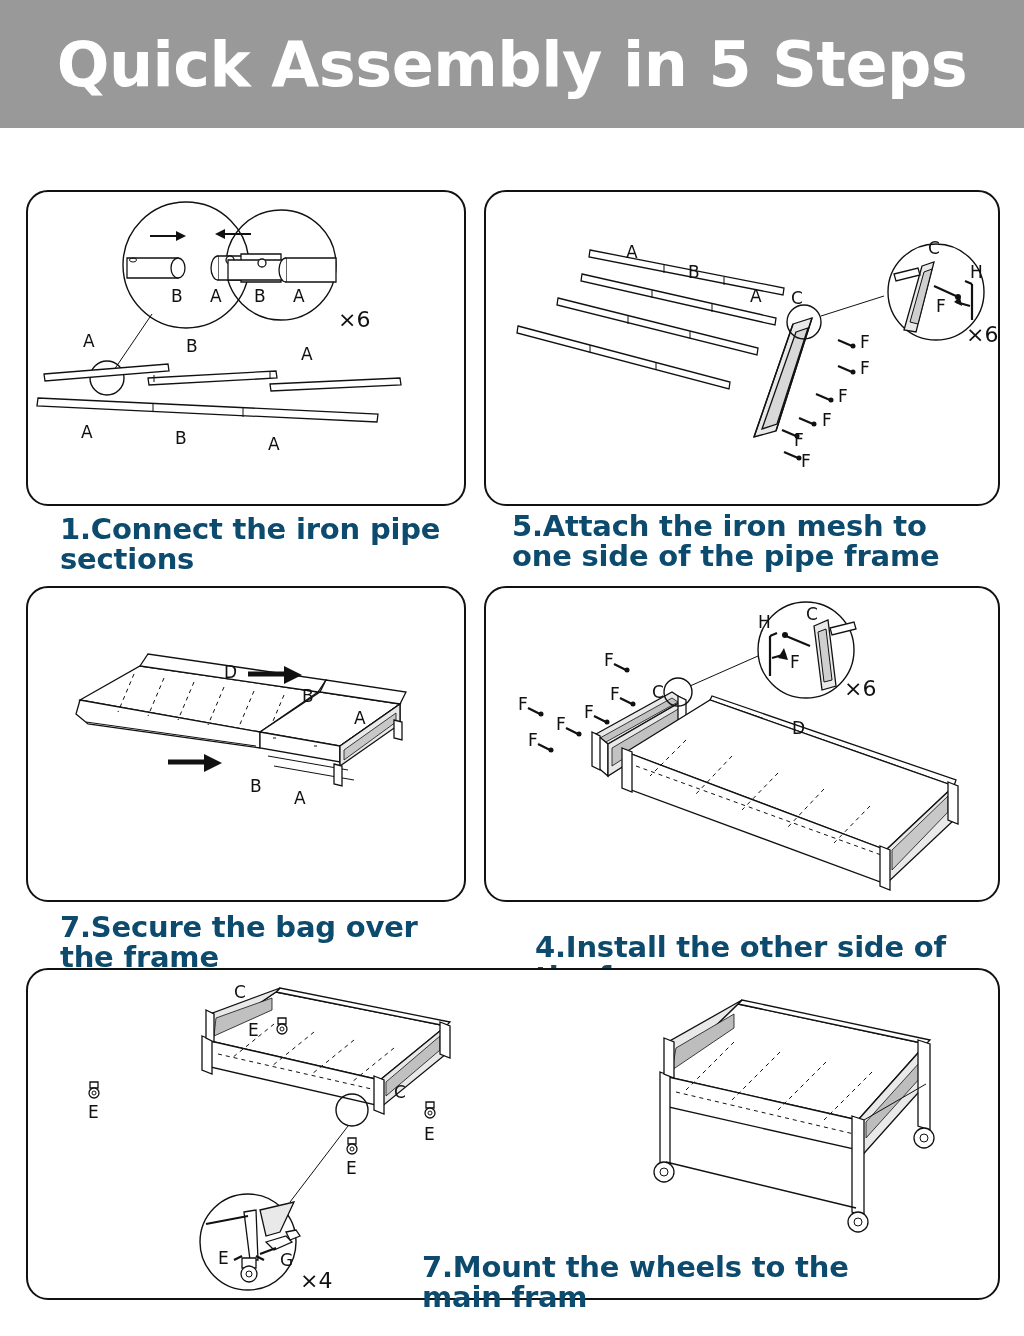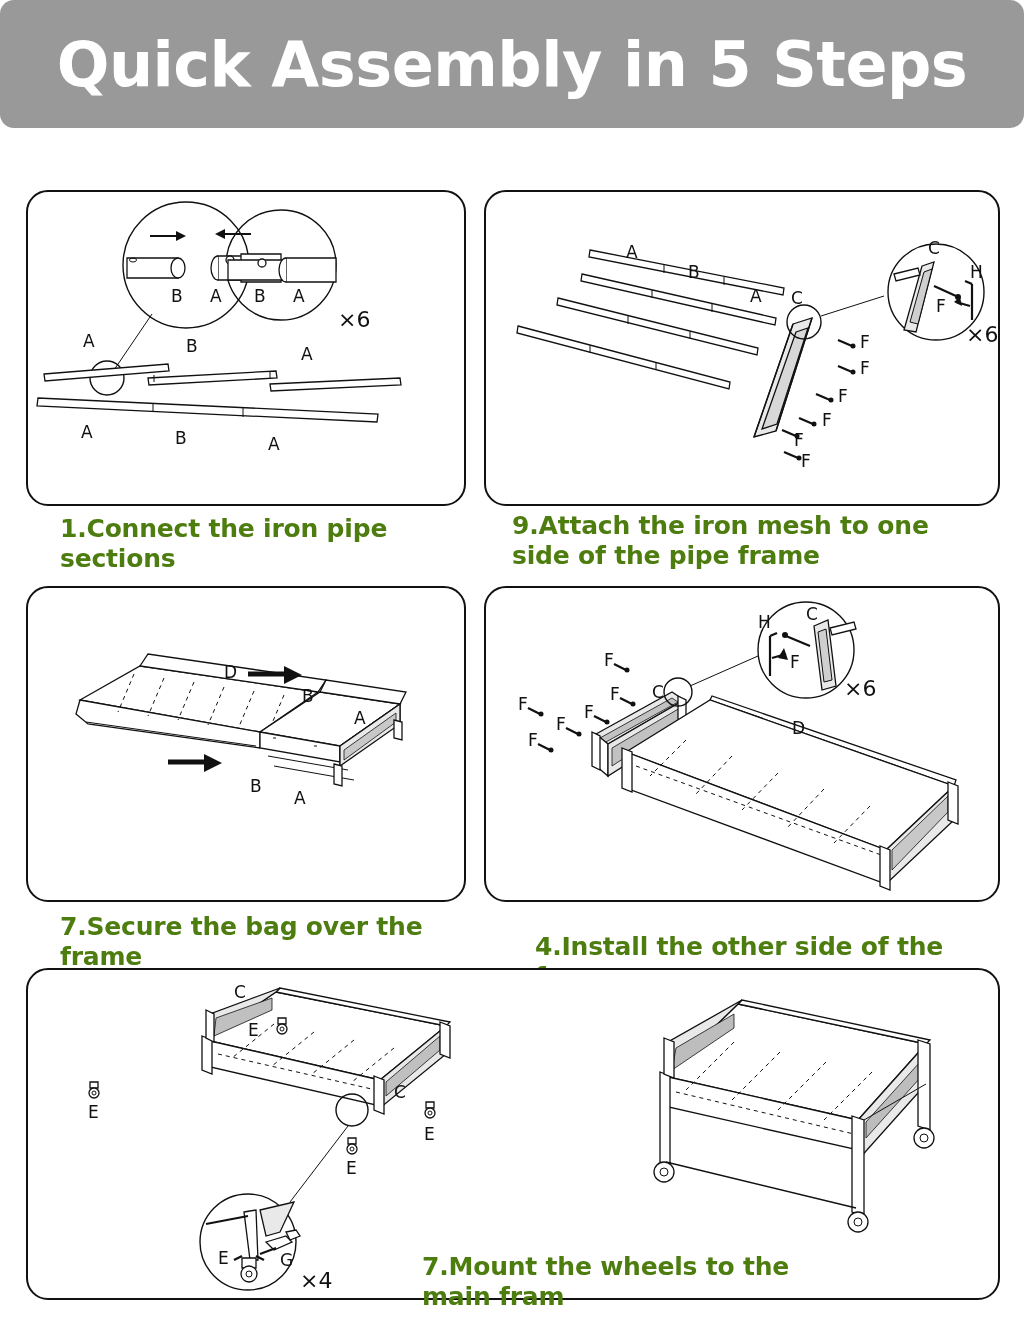--- a/index.html
+++ b/index.html
@@ -15,21 +15,20 @@
 
   
   #header-banner {
     position: absolute;
     left: 0; top: 0;
     width: 1024px; height: 128px;
     background: #999999;
     display: flex;
     align-items: center;
     justify-content: center;
-    border-radius: 14px;
   }
   #header-title {
     color: #ffffff;
     font-size: 62px;
     font-weight: bold;
     letter-spacing: -0.5px;
     white-space: nowrap;
     font-family: "DejaVu Sans", sans-serif;
   }
 
@@ -43,22 +42,22 @@
     overflow: hidden;
   }
   #panel-1 { left: 26px;  top: 190px;  width: 440px; height: 316px; }
   #panel-2 { left: 484px; top: 190px;  width: 516px; height: 316px; }
   #panel-3 { left: 26px;  top: 586px;  width: 440px; height: 316px; }
   #panel-4 { left: 484px; top: 586px;  width: 516px; height: 316px; }
   #panel-5 { left: 26px;  top: 968px;  width: 974px; height: 332px; }
 
   .caption {
     position: absolute;
-    color: #4d7c0f;
-    font-size: 25px;
+    color: #0c4a6e;
+    font-size: 29px;
     font-weight: bold;
     line-height: 30px;
     font-family: "DejaVu Sans", sans-serif;
     letter-spacing: -0.2px;
   }
   #caption-1 { left: 60px;  top: 514px; width: 420px; }
   #caption-2 { left: 512px; top: 511px; width: 470px; }
   #caption-3 { left: 60px;  top: 912px; width: 420px; }
   #caption-4 { left: 535px; top: 912px; width: 470px; margin-top: 20px; }
   #caption-5 { left: 422px; top: 1252px; width: 430px; }
@@ -247,21 +246,21 @@
       <path d="M486 92 L479 89" class="ln-h"></path>
       <path d="M484 114 L470 110" class="ln-h"></path>
       <path d="M474 105 L468 110 L476 114 Z" class="scr"></path>
     </g>
     <text class="lbl" x="442" y="62">C</text>
     <text class="lbl" x="484" y="86">H</text>
     <text class="lbl" x="450" y="120">F</text>
     <text class="mult" x="480" y="150">×6</text>
   </svg>
 </div>
-<div class="caption" id="caption-2">9.Attach the iron mesh to one side of the pipe frame</div>
+<div class="caption" id="caption-2">5.Attach the iron mesh to one side of the pipe frame</div>
 
 <div class="panel" id="panel-3">
   <svg class="svg-layer" width="440" height="316" viewBox="0 0 440 316">
 
     <g>
       <path d="M52 112 L112 78 L290 104 L232 144 Z" class="fillw"></path>
       <path d="M112 78 L120 66 L298 92 L290 104 Z" class="fillw"></path>
       <path d="M52 112 L48 126 L60 136 L232 160 L232 144 Z" class="fillw"></path>
       <path d="M58 134 L228 158" class="ln-t"></path>
 

